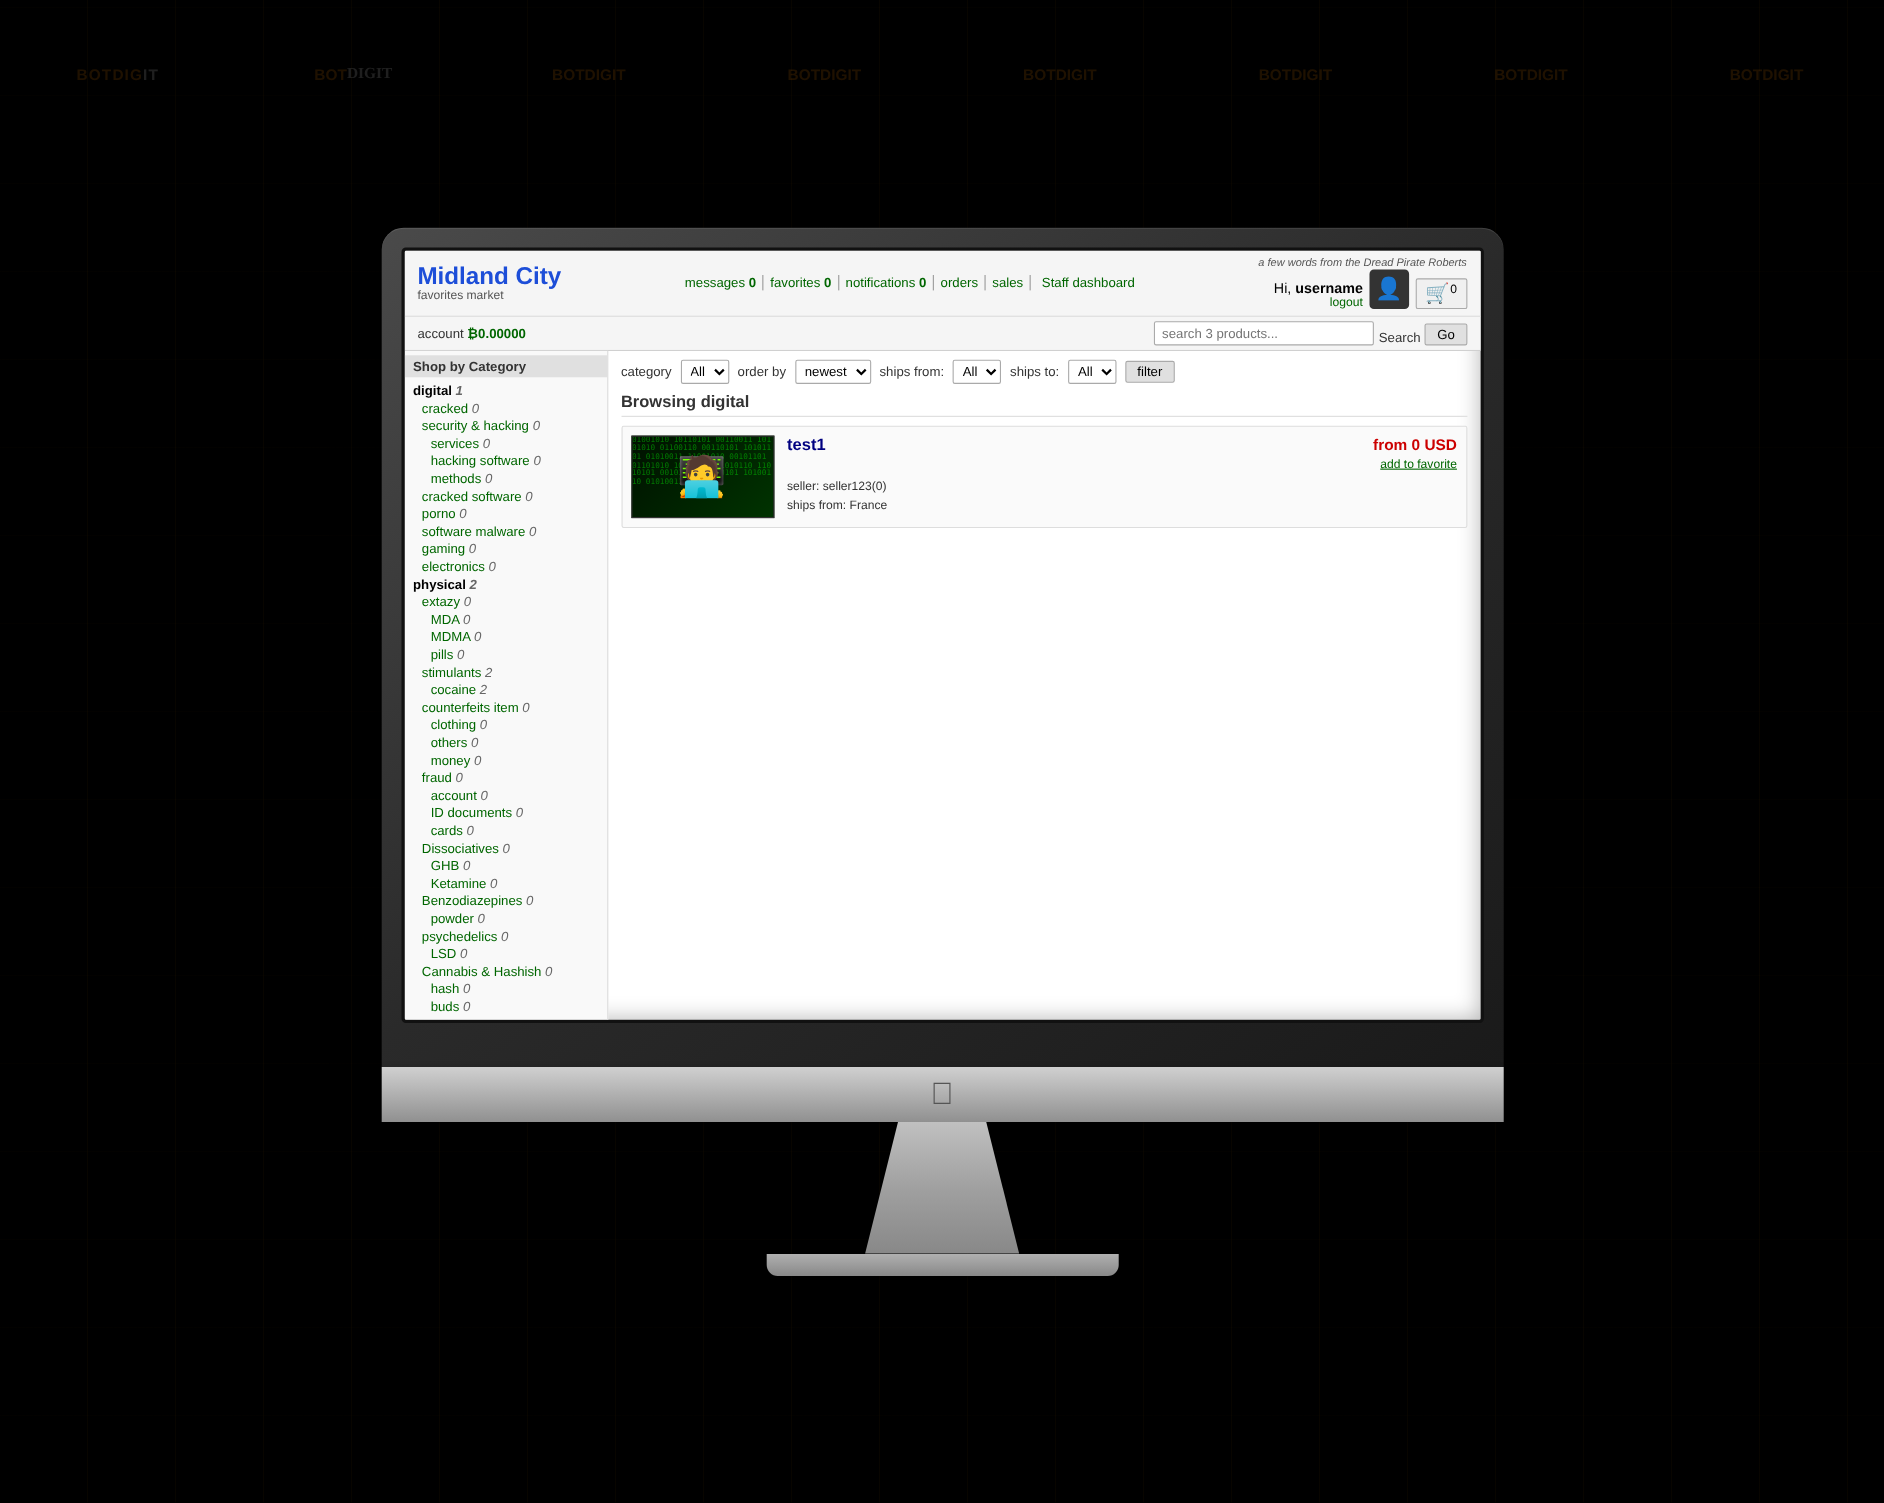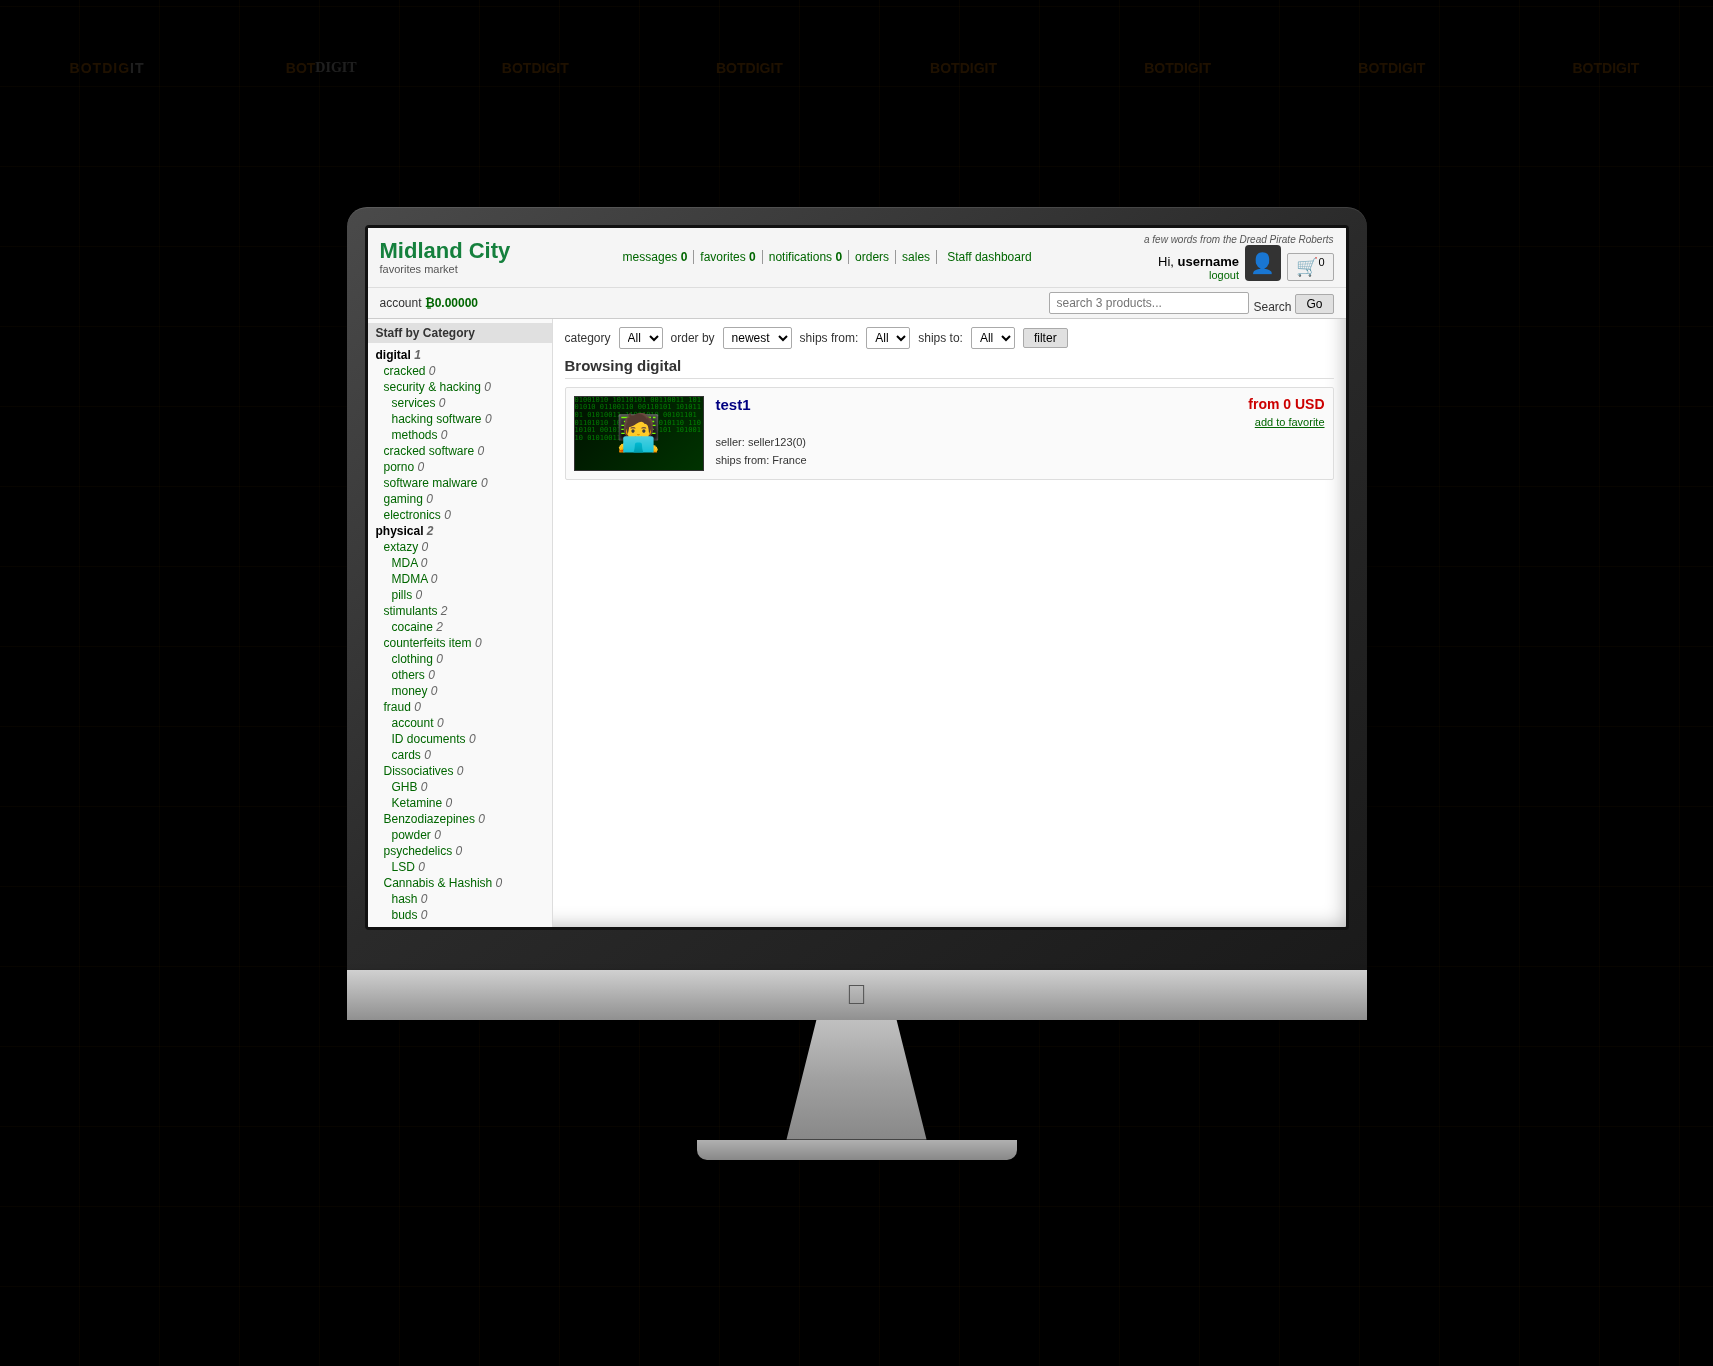--- a/index.html
+++ b/index.html
@@ -94,21 +94,21 @@
       display: flex;
       align-items: center;
       justify-content: space-between;
       padding: 6px 12px;
       background: #f5f5f5;
     }
 
     .site-title {
       font-size: 22px;
       font-weight: bold;
-      color: #15803d;
+      color: #1d4ed8;
       line-height: 1.1;
     }
 
     .site-subtitle {
       font-size: 11px;
       color: #555;
     }
 
     .header-nav {
       display: flex;
@@ -460,21 +460,21 @@
             <span class="search-label">Search</span>
             <button class="search-btn">Go</button>
           </div>
         </div>
 
       </div>
 
       <div class="main-layout">
 
         <div class="sidebar">
-          <div class="sidebar-title">Staff by Category</div>
+          <div class="sidebar-title">Shop by Category</div>
           <div id="category-list">
               <div class="cat-item level-0">digital <span class="cat-count">1</span></div>
               <div class="cat-item level-1">cracked <span class="cat-count">0</span></div>
               <div class="cat-item level-1">security &amp; hacking <span class="cat-count">0</span></div>
               <div class="cat-item level-2">services <span class="cat-count">0</span></div>
               <div class="cat-item level-2">hacking software <span class="cat-count">0</span></div>
               <div class="cat-item level-2">methods <span class="cat-count">0</span></div>
               <div class="cat-item level-1">cracked software <span class="cat-count">0</span></div>
               <div class="cat-item level-1">porno <span class="cat-count">0</span></div>
               <div class="cat-item level-1">software malware <span class="cat-count">0</span></div>

